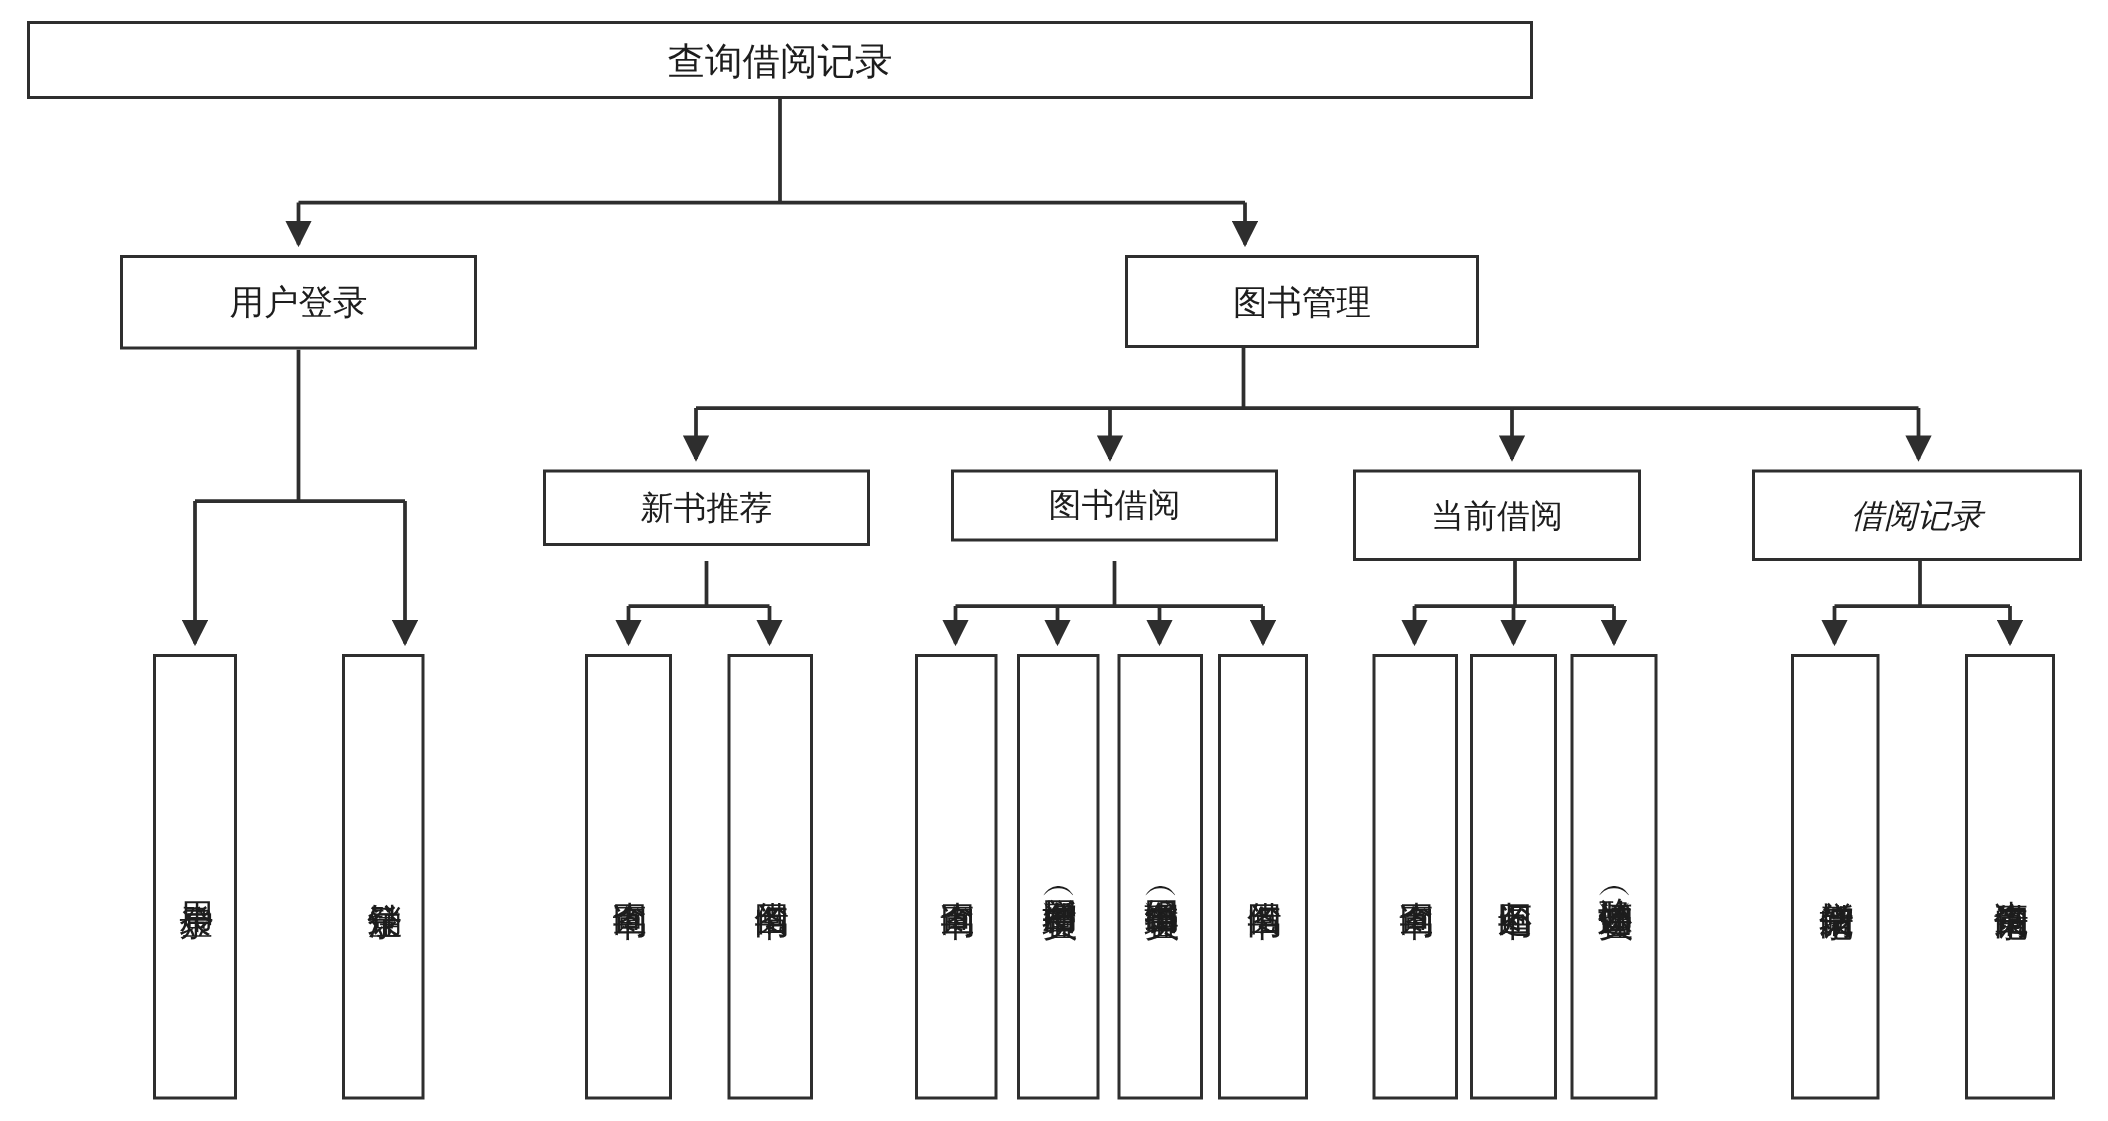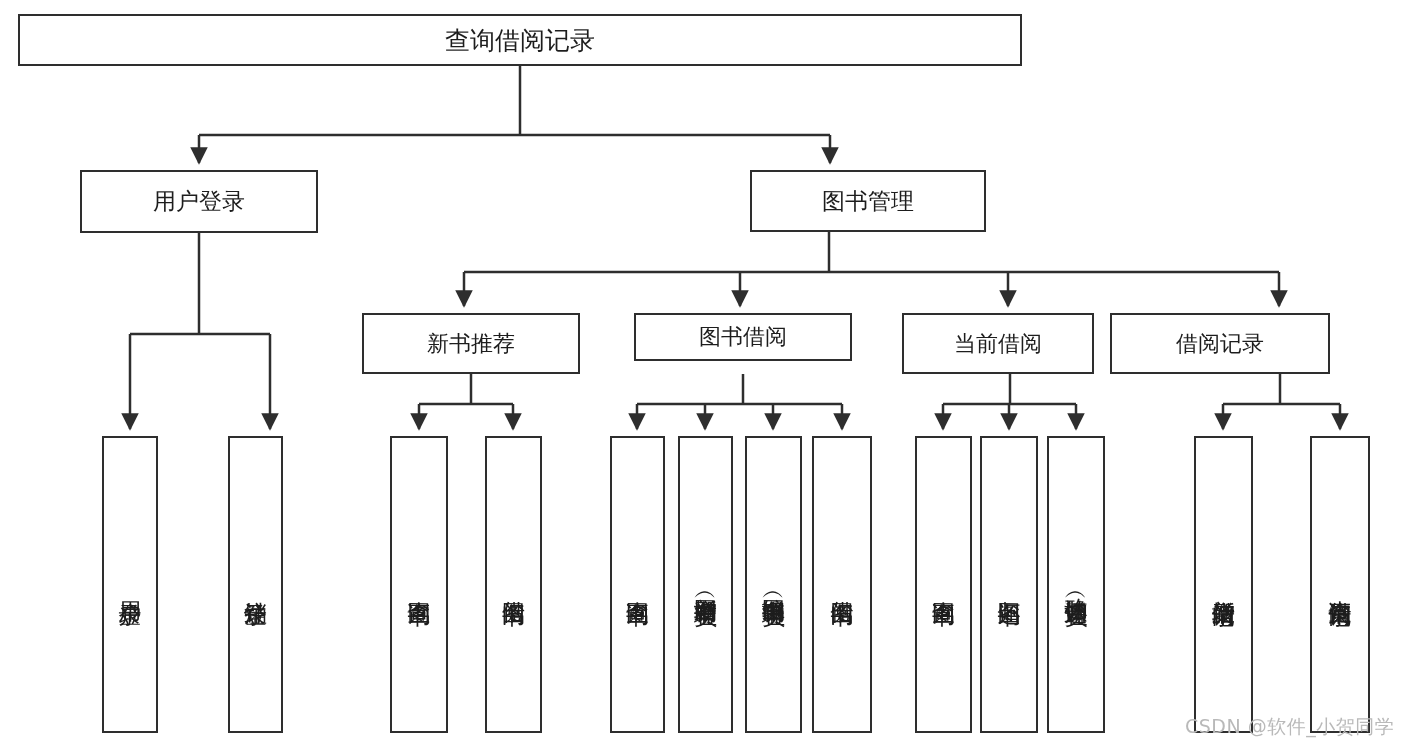--- a/index.html
+++ b/index.html
@@ -84,30 +84,30 @@
     <span>查询借阅记录</span>
   </div>
 
   <div class="node lvl2" id="n-l2-0" style="left: 80px; top: 170px; width: 238px; height: 63px;">
     <span>用户登录</span>
   </div>
   <div class="node lvl2" id="n-l2-1" style="left: 712px; top: 170px; width: 236px; height: 62px; margin-left: 38px;">
     <span>图书管理</span>
   </div>
 
-  <div class="node lvl3" id="n-l3-0" style="left: 362px; top: 313px; width: 218px; height: 61px;">
+  <div class="node lvl3" id="n-l3-0" style="left: 362px; top: 313px; width: 218px; height: 51px;">
     <span>新书推荐</span>
   </div>
   <div class="node lvl3" id="n-l3-1" style="left: 634px; top: 313px; width: 218px; height: 48px;">
     <span>图书借阅</span>
   </div>
   <div class="node lvl3" id="n-l3-2" style="left: 902px; top: 313px; width: 192px; height: 61px;">
     <span>当前借阅</span>
   </div>
-  <div class="node lvl3" id="n-l3-3" style="left: 1110px; top: 313px; width: 220px; height: 61px;">
+  <div class="node lvl3" id="n-l3-3" style="left: 1168px; top: 313px; width: 220px; height: 61px; font-style: italic;">
     <span>借阅记录</span>
   </div>
 
   <div class="node leaf" id="n-lf-0" style="left: 102px; top: 436px; width: 56px; height: 297px;">
     <span class="vtxt">用户登录</span>
   </div>
   <div class="node leaf" id="n-lf-1" style="left: 228px; top: 436px; width: 55px; height: 297px;">
     <span class="vtxt">注销登录</span>
   </div>
   <div class="node leaf" id="n-lf-2" style="left: 390px; top: 436px; width: 58px; height: 297px;">
@@ -137,14 +137,13 @@
   <div class="node leaf" id="n-lf-10" style="left: 1047px; top: 436px; width: 58px; height: 297px;">
     <span class="vtxt">确认归还（管理员）</span>
   </div>
   <div class="node leaf" id="n-lf-11" style="left: 1194px; top: 436px; width: 59px; height: 297px;">
     <span class="vtxt">新增借阅记录</span>
   </div>
   <div class="node leaf" id="n-lf-12" style="left: 1310px; top: 436px; width: 60px; height: 297px;">
     <span class="vtxt">查询借阅记录</span>
   </div>
 
-  <div class="watermark">CSDN @软件_小贺同学</div>
 </div>
 
 </body></html>

